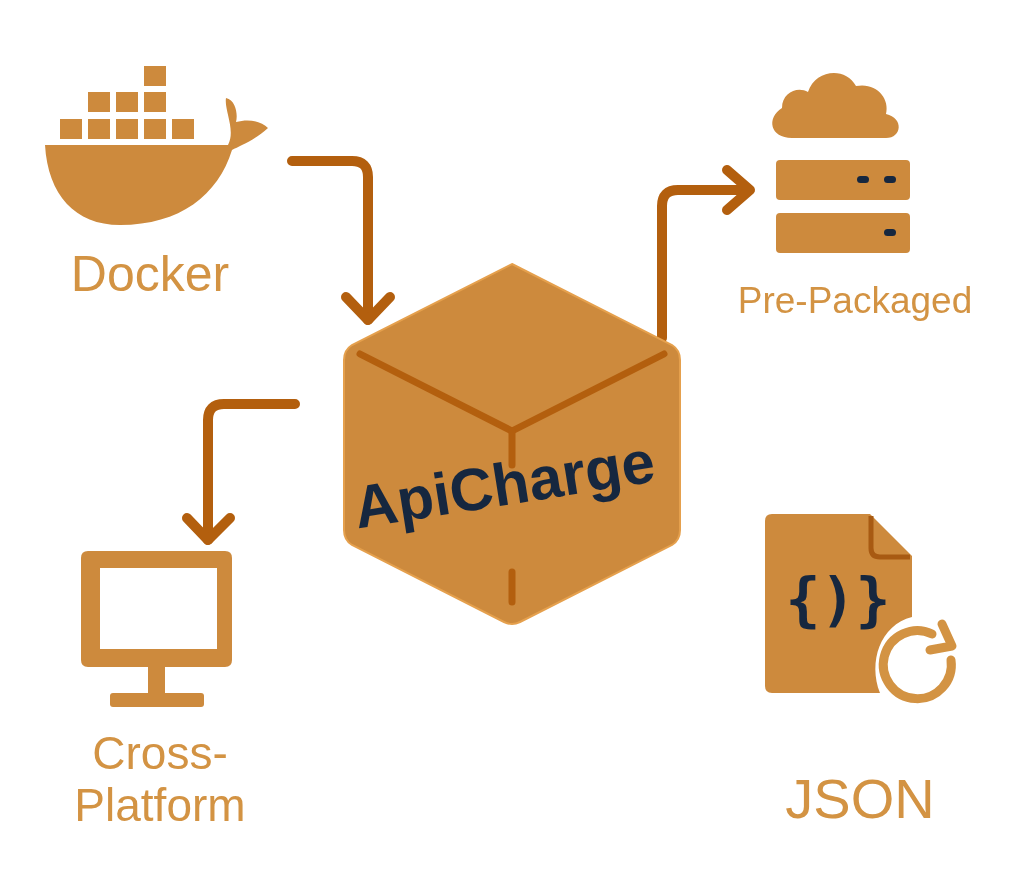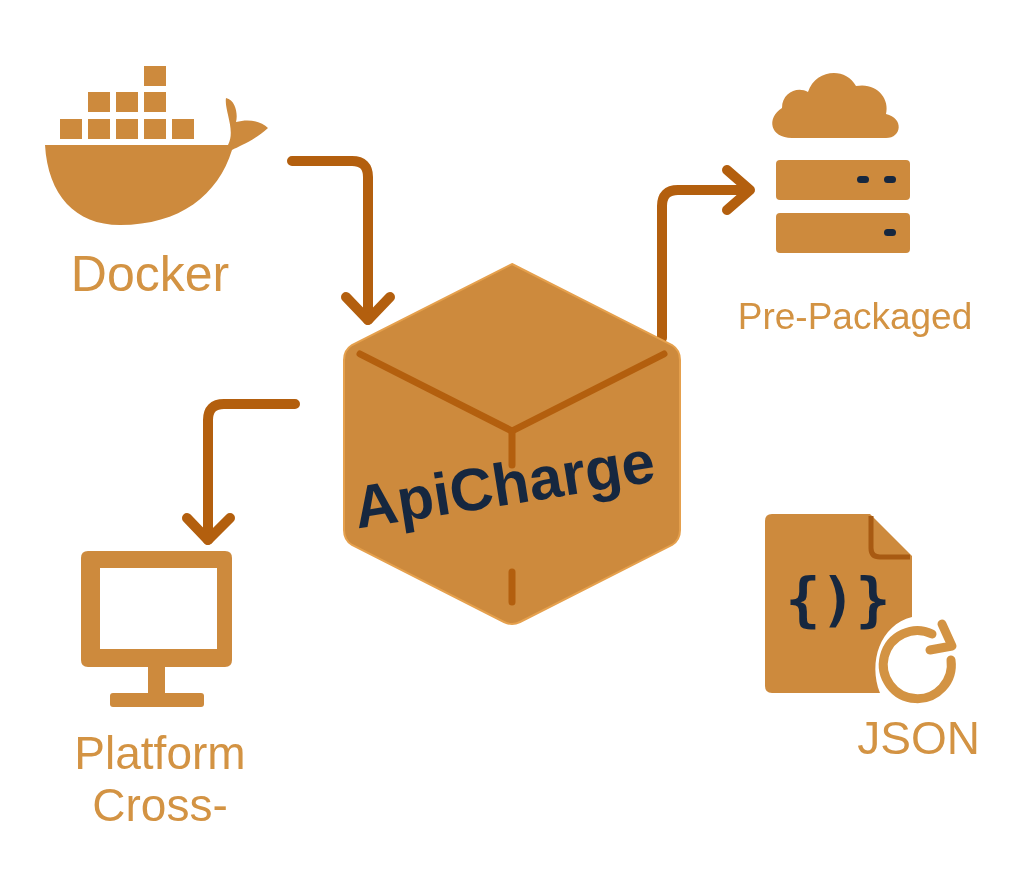--- a/index.html
+++ b/index.html
@@ -1,22 +1,22 @@
 <!DOCTYPE html>
 <html><head>
 <meta charset="utf-8">
 <style>
   html, body { margin: 0; padding: 0; background: #ffffff; }
   body { width: 1024px; height: 888px; position: relative; overflow: hidden; font-family: "Liberation Sans", sans-serif; }
   svg.canvas { position: absolute; left: 0; top: 0; }
   .label { position: absolute; color: #d39343; font-family: Liberation Sans, sans-serif; text-align: center; line-height: 1.12; }
   .lbl-docker { left: 40px; top: 246px; width: 220px; font-size: 50px; }
-  .lbl-prepack { left: 700px; top: 296px; width: 310px; font-size: 37px; }
+  .lbl-prepack { left: 700px; top: 280px; width: 310px; font-size: 37px; }
   .lbl-cross { left: 40px; top: 728px; width: 240px; font-size: 46px; }
-  .lbl-json { left: 740px; top: 713px; width: 240px; font-size: 46px; text-align: right; }
+  .lbl-json { left: 740px; top: 768px; width: 240px; font-size: 56px; }
 </style>
 </head>
 <body>
 
 <svg class="canvas" width="1024" height="888" viewBox="0 0 1024 888">
 
   <g fill="#cd8a3d">
     <rect x="144" y="66" width="22" height="20"></rect>
     <rect x="88" y="92" width="22" height="20"></rect>
     <rect x="116" y="92" width="22" height="20"></rect>
@@ -73,22 +73,22 @@
     <g fill="none" stroke="#d39343" stroke-width="9" stroke-linecap="round" stroke-linejoin="round">
       <path d="M951 660 A34 34 0 1 1 932 634"></path>
       <path d="M942 624 L952 646 L930 650"></path>
     </g>
   </g>
 </svg>
 
 <div class="label lbl-docker">Docker</div>
 <div class="label lbl-prepack">Pre-Packaged</div>
 <div class="label lbl-cross">
+  <div>Cross-</div>
   <div>Platform</div>
-  <div>Cross-</div>
 </div>
 <div class="label lbl-json">
   <div>JSON</div>
 </div>
 
 <svg class="canvas" width="1024" height="888" viewBox="0 0 1024 888" style="pointer-events:none">
   <text x="505" y="505" text-anchor="middle" font-family="Liberation Sans, sans-serif" font-weight="bold" font-size="60" fill="#16273f" transform="rotate(-9 505 490)">ApiCharge</text>
 </svg>
 
 </body></html>

